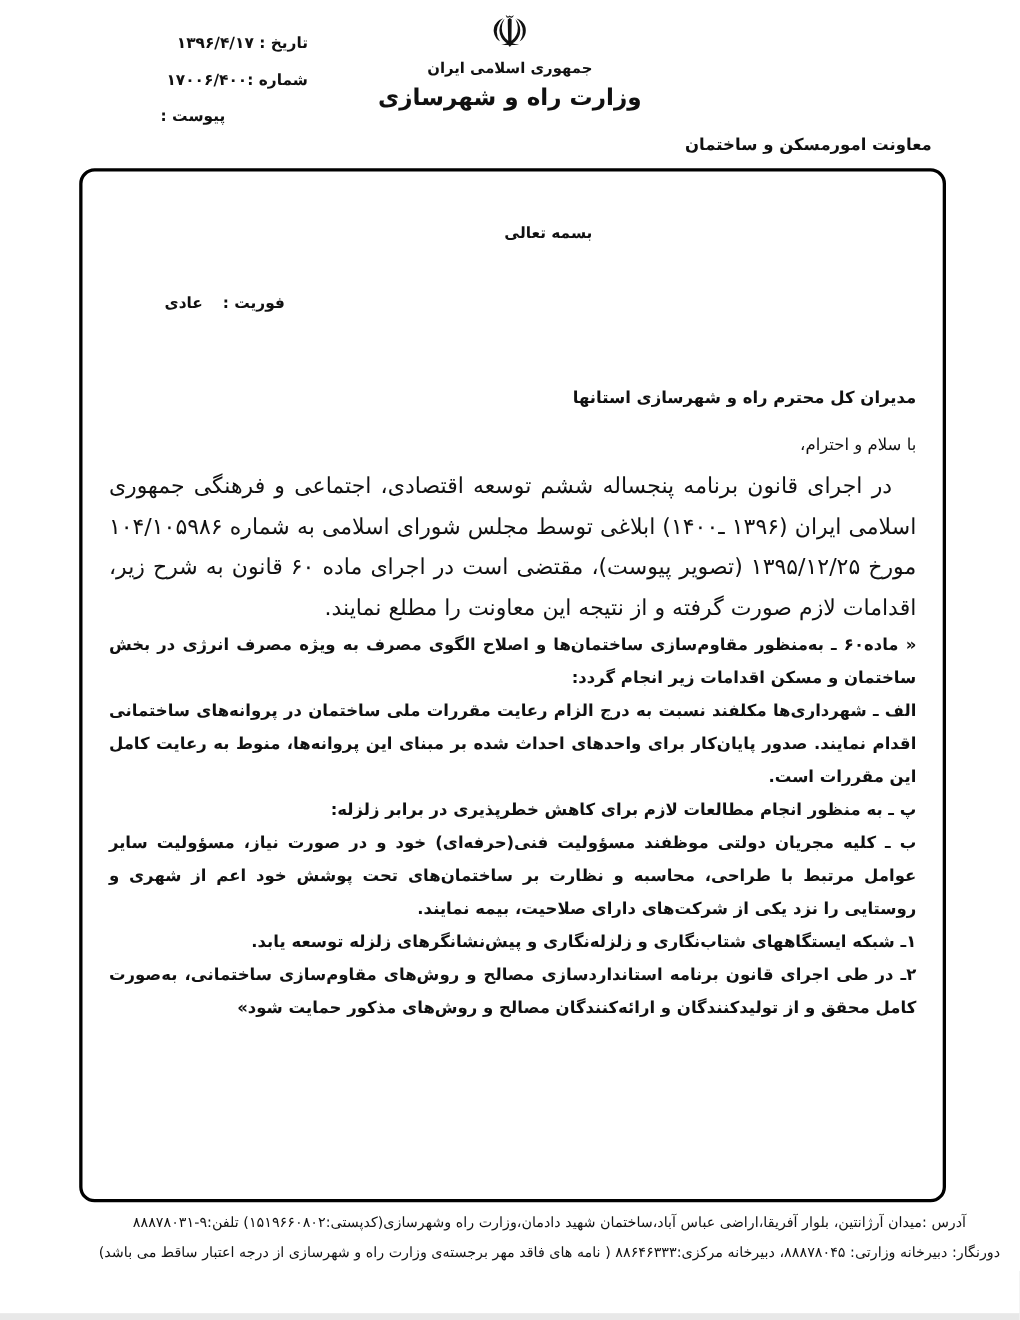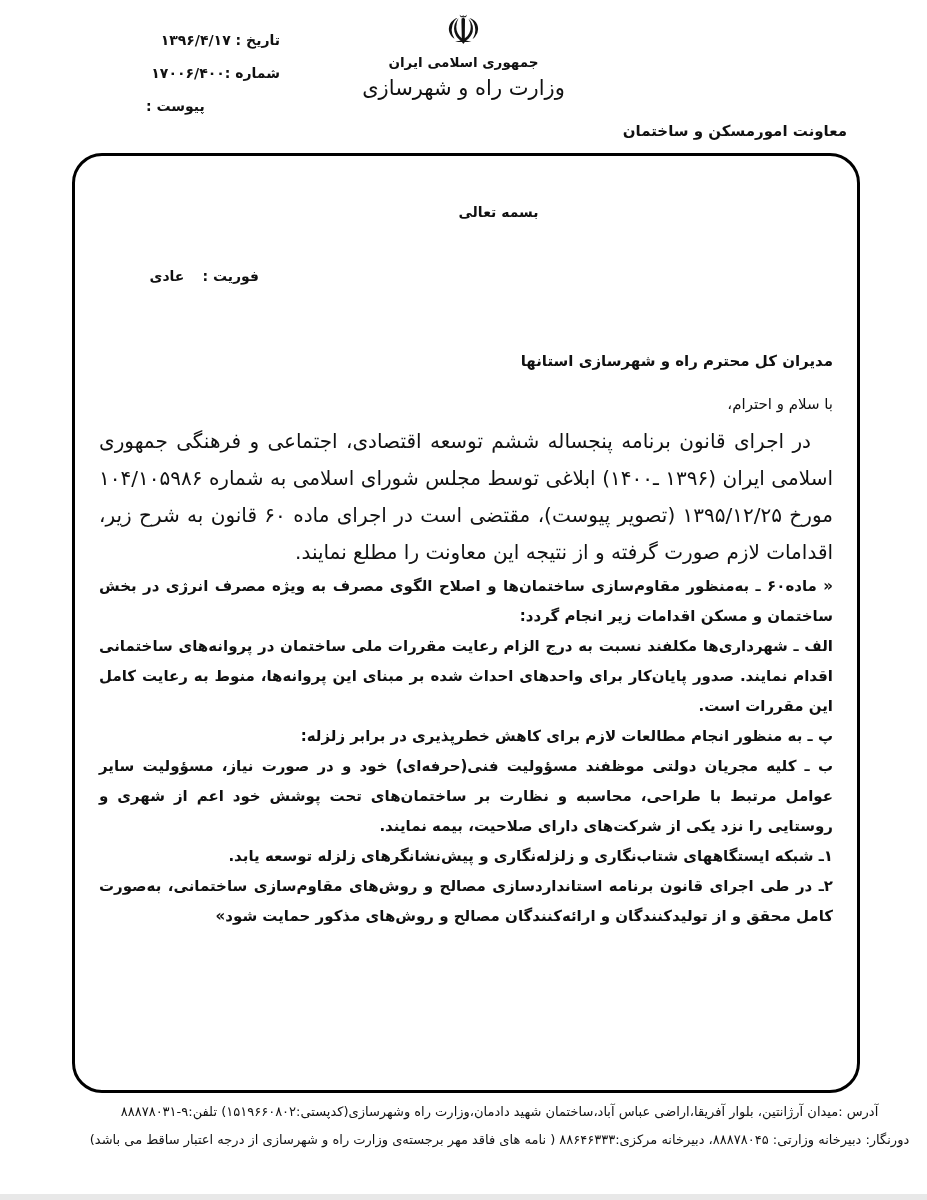--- a/index.html
+++ b/index.html
@@ -18,29 +18,29 @@
     position:absolute;top:24px;left:118px;width:162px;
     text-align:right;font-size:14px;font-weight:bold;line-height:33px;
     white-space:nowrap;
   }
   .meta-block .attachment{margin-left:28px;text-align:left;direction:rtl;}
   .center-head{
     position:absolute;top:8px;left:0;width:100%;text-align:center;
   }
   .emblem{font-size:40px;line-height:44px;}
   .country{font-size:13.5px;font-weight:bold;margin-top:2px;}
-  .ministry{font-size:21px;font-weight:normal;margin-top:6px;}
+  .ministry{font-size:21px;font-weight:bold;margin-top:6px;}
   .deputy{
     position:absolute;top:122px;right:80px;
     font-size:15px;font-weight:bold;
   }
   
   .letter-box{
     position:absolute;left:72px;top:153px;width:788px;height:940px;
-    border:3px solid #000;border-radius:30px;
+    border:3px solid #000;border-radius:14px;
     box-sizing:border-box;
   }
   .basmala{
     position:absolute;top:48px;left:65px;right:0;
     text-align:center;font-size:14px;font-weight:bold;
   }
   .urgency{
     position:absolute;top:112px;right:598px;
     font-size:14px;font-weight:bold;white-space:nowrap;
   }

